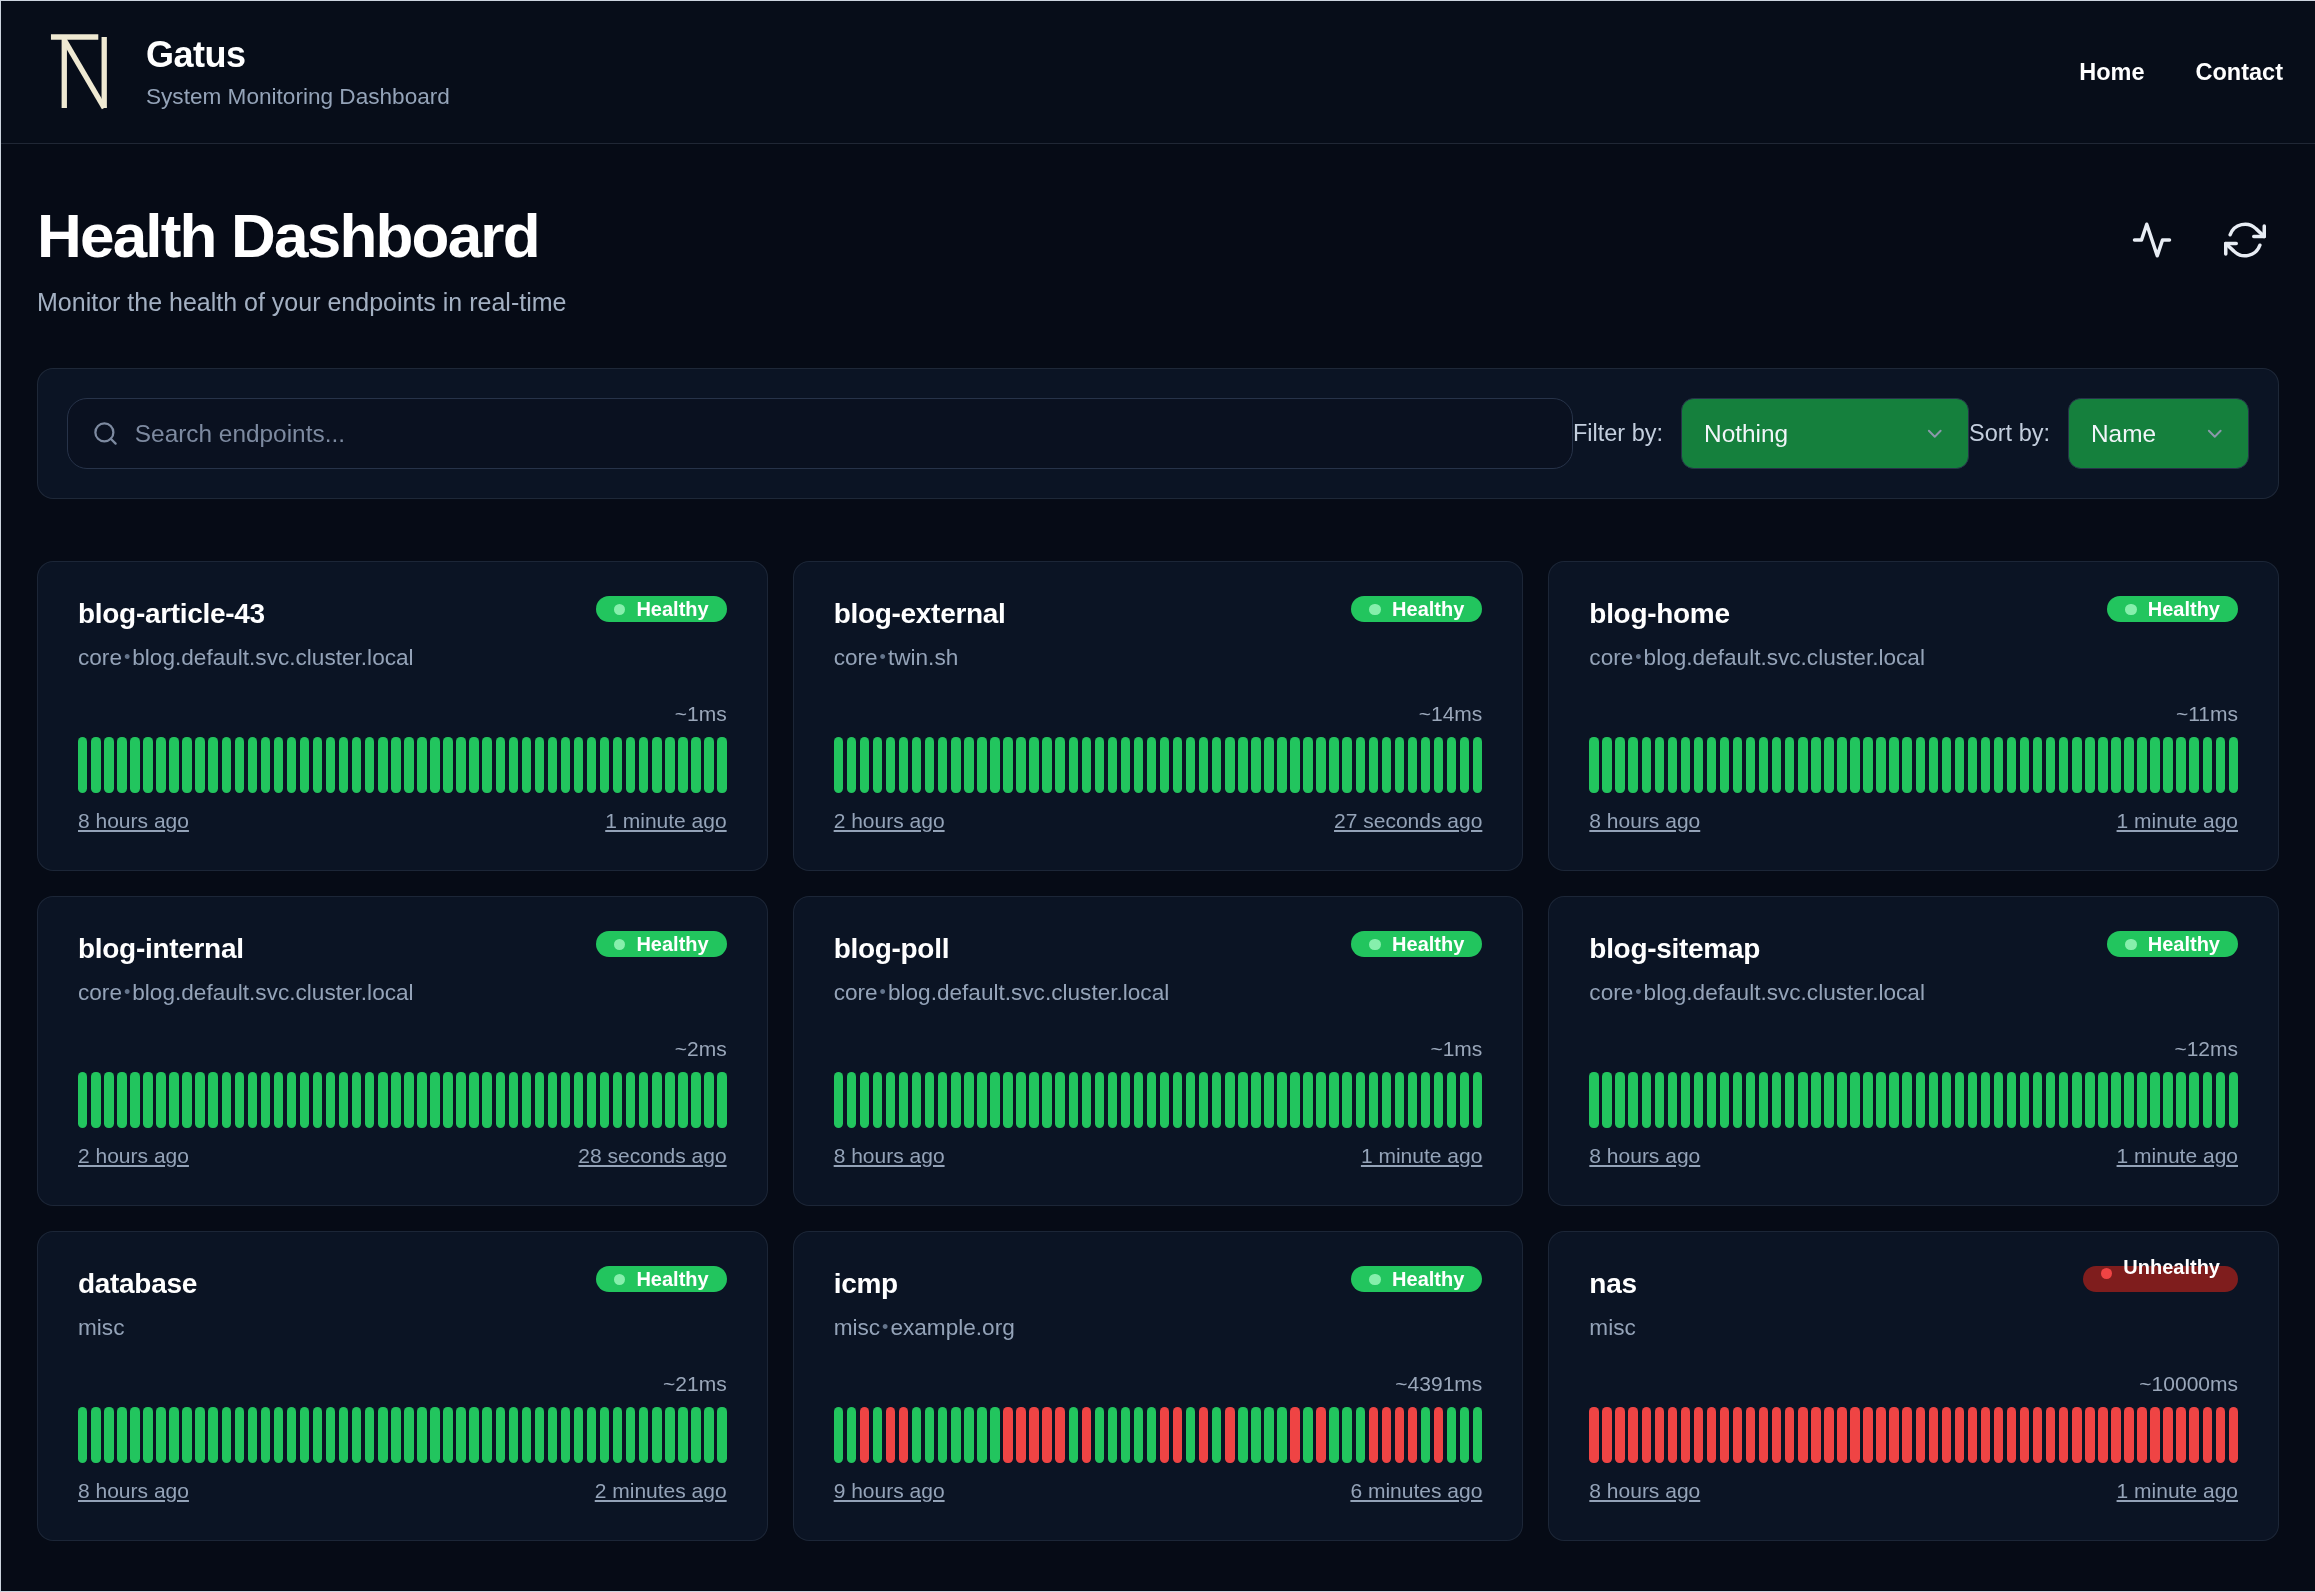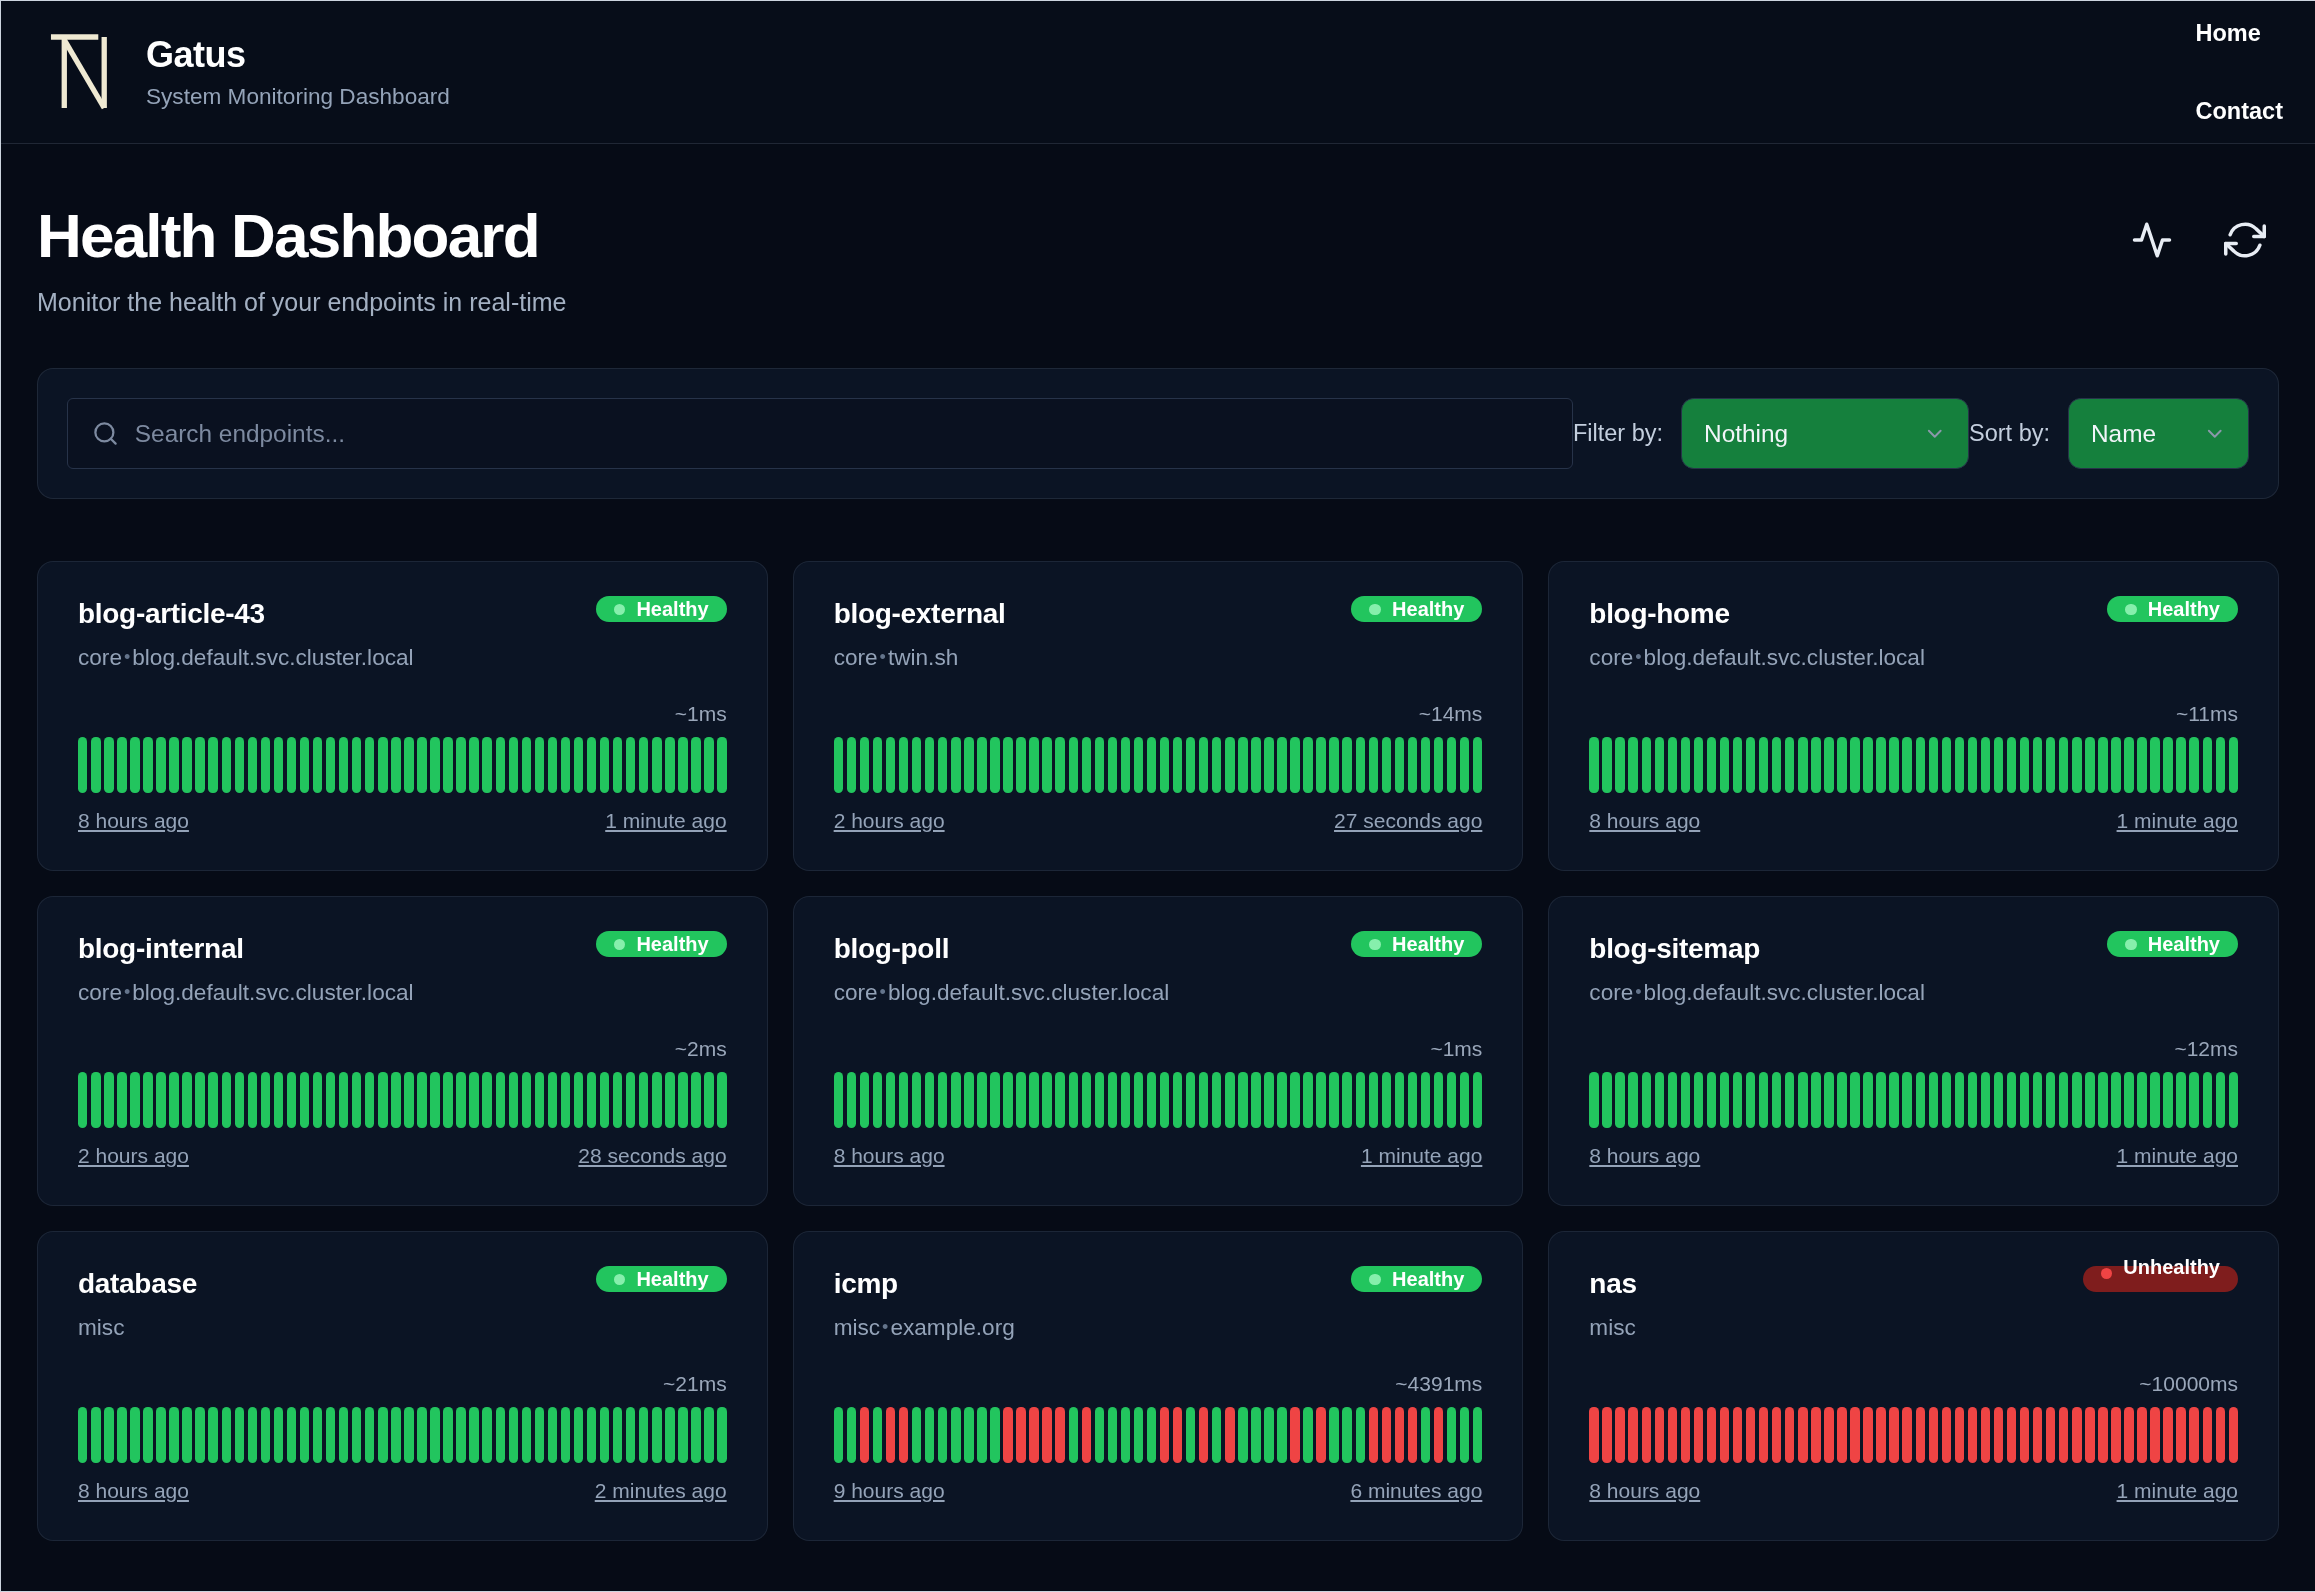--- a/index.html
+++ b/index.html
@@ -18,21 +18,21 @@
     display:flex;
     align-items:center;
     padding:0 32px 0 47px;
     background:#070d19;
     border-bottom:0.9px solid rgba(148,163,184,.18);
   }
   .logo-wrap { width:71px; height:87px; margin-right:27px; display:flex; align-items:center; }
   .logo-wrap svg { width:71px; height:87px; }
   .app-name { font-size:36px; font-weight:700; color:#ffffff; letter-spacing:-0.5px; }
   .app-sub { font-size:22.6px; color:#94a3b8; margin-top:7.2px; }
-  .nav { margin-left:auto; display:flex; gap:51px;flex-direction:column; }
+  .nav { margin-left:auto; display:flex; gap:51px; }
   .nav a { color:#ffffff; font-size:23.5px; font-weight:600; text-decoration:none; cursor:pointer; }
 
   
   .main { padding:0 36px; }
   .page-head { display:flex; align-items:flex-end; justify-content:space-between; margin-top:58px; }
   h1.page-title { font-size:62px; font-weight:800; letter-spacing:-1.8px; color:#ffffff; line-height:1.1; }
   .page-actions { display:flex; gap:51px; align-items:center; margin-bottom:9px; margin-right:12.7px; }
   .icon-btn { width:42px; height:42px; color:#e8edf4; cursor:pointer; background:none; border:none; }
   .icon-btn svg { width:42px; height:42px; }
   .page-subtitle { font-size:25px; color:#a3b0c2; margin-top:18px; }
@@ -45,21 +45,21 @@
     border-radius:16.3px;
     padding:29px;
     display:flex;
     align-items:center;
   }
   .search-box {
     flex:1;
     height:71px;
     background:#0a1120;
     border:0.9px solid #273349;
-    border-radius:6px;
+    border-radius:20px;
     display:flex;
     align-items:center;
     padding:0 23.5px;
     gap:16.3px;
   }
   .search-box svg { width:27px; height:27px; color:#7d8aa0; flex:none; }
   .search-box input {
     flex:1; background:transparent; border:none; outline:none;
     font-size:24.4px; color:#f1f5f9; font-family:"Liberation Sans", sans-serif;
   }

